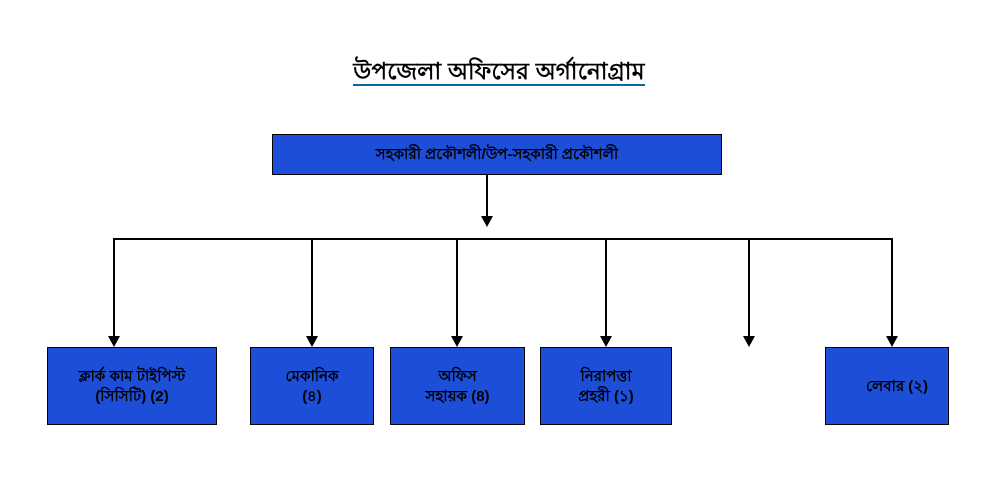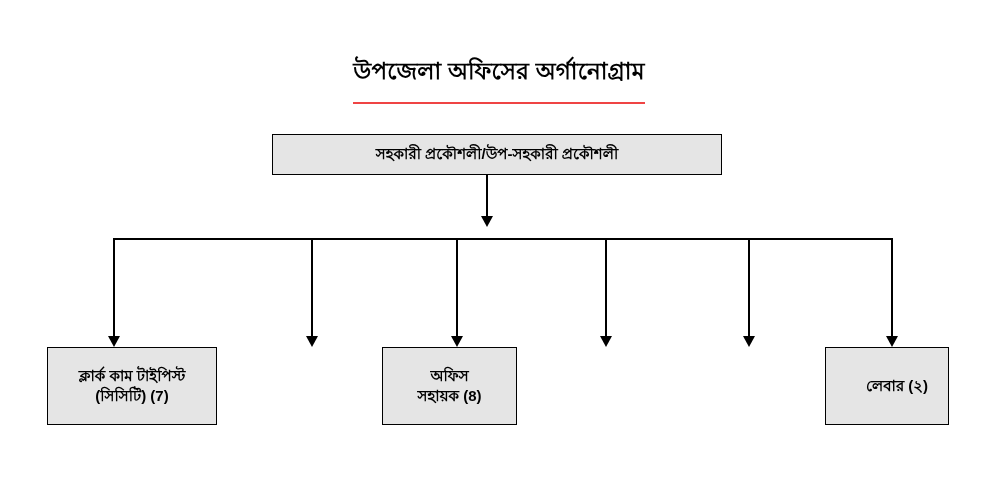--- a/index.html
+++ b/index.html
@@ -22,29 +22,29 @@
     left: 0;
     top: 53px;
     width: 998px;
     text-align: center;
     font-size: 23px;
     font-weight: bold;
     color: #000000;
     letter-spacing: 0.2px;
   }
   #chart-title .title-underline {
-    border-bottom: 2px solid #ef4444;
-    padding-bottom: 18px;
+    border-bottom: 2px solid #0369a1;
+    padding-bottom: 0;
   }
 
   .node {
     position: absolute;
     box-sizing: border-box;
     border: 1.6px solid #000000;
-    background: #e5e5e5;
+    background: #1d4ed8;
     display: flex;
     align-items: center;
     justify-content: center;
     text-align: center;
     color: #000000;
     font-weight: bold;
     line-height: 1.35;
   }
   #root-node {
     left: 272px;
@@ -110,32 +110,44 @@
 
   <div class="line vline" style="left:748px; top:238px; height:100px;"></div>
   <div class="arrow-head" style="left:743px; top:336px;"></div>
 
   <div class="line vline" style="left:891px; top:238px; height:100px;"></div>
   <div class="arrow-head" style="left:886px; top:336px;"></div>
 
   <div class="node leaf-node" style="left:47px; width:170px;">
     <div>
       <div>ক্লার্ক কাম টাইপিস্ট</div>
-      <div>(সিসিটি) (7)</div>
+      <div>(সিসিটি) (2)</div>
     </div>
   </div>
 
+  <div class="node leaf-node" style="left:250px; width:124px;">
+    <div>
+      <div>মেকানিক</div>
+      <div>(৪)</div>
+    </div>
+  </div>
 
-  <div class="node leaf-node" style="left:382px; width:135px;">
+  <div class="node leaf-node" style="left:390px; width:135px;">
     <div>
       <div>অফিস</div>
       <div>সহায়ক (8)</div>
     </div>
   </div>
 
+  <div class="node leaf-node" style="left:540px; width:132px;">
+    <div>
+      <div>নিরাপত্তা</div>
+      <div>প্রহরী (১)</div>
+    </div>
+  </div>
 
 
   <div class="node leaf-node" style="left:825px; width:124px;padding-left:24px;">
     <div>
       <div>লেবার (২)</div>
     </div>
   </div>
 
 </div>
 

